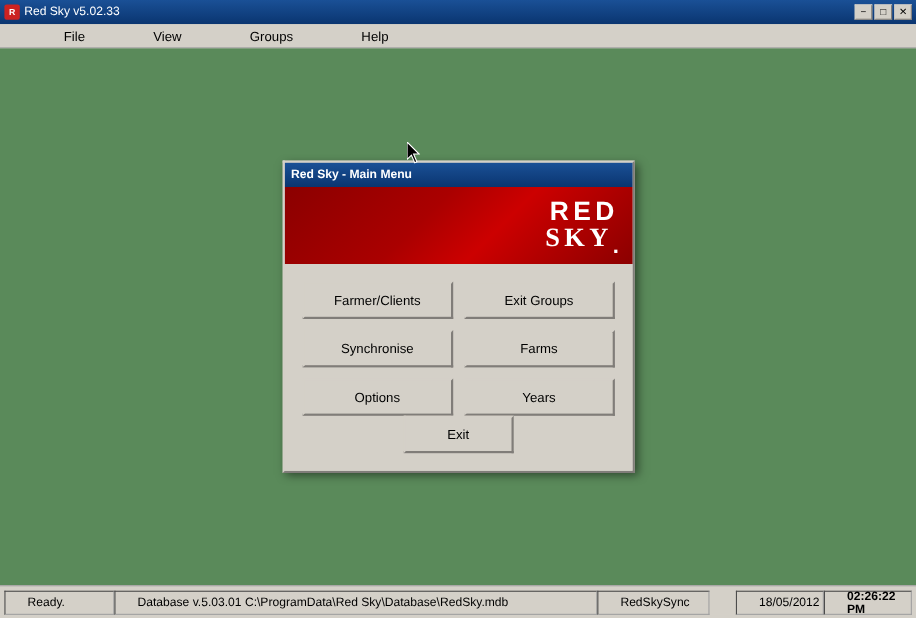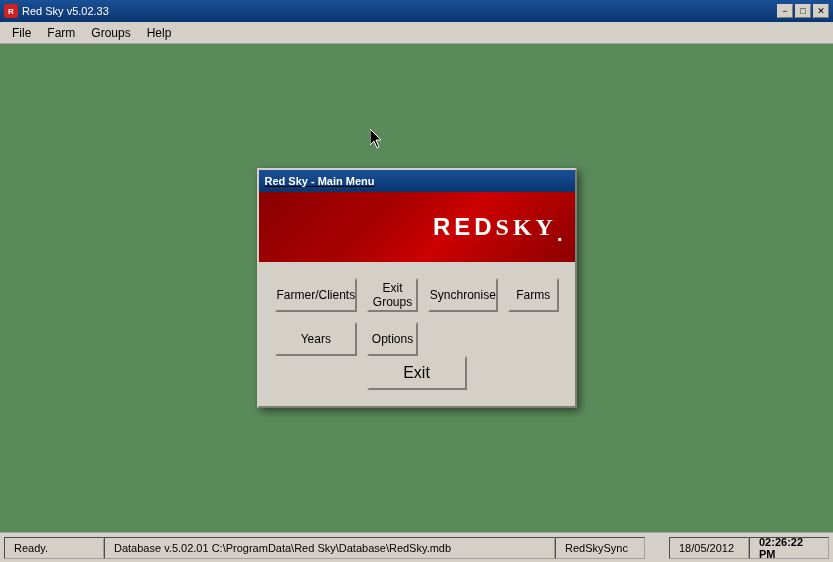--- a/index.html
+++ b/index.html
@@ -80,20 +80,21 @@
       align-items: center;
       padding: 0 4px;
       border-bottom: 1px solid #a0a0a0;
     }
 
     .menu-item {
       padding: 2px 8px;
       font-size: 12px;
       cursor: pointer;
       color: black;
+      margin-left: 46px;
     }
 
     
     .main-area {
       width: 100%;
       height: calc(562px - 22px - 22px - 30px);
       background: #5a8a5a;
       display: flex;
       align-items: center;
       justify-content: center;
@@ -107,21 +108,20 @@
       border: 2px outset #d4d0c8;
       box-shadow: 3px 3px 8px rgba(0,0,0,0.5);
     }
 
     .dialog-title-bar {
       height: 22px;
       background: linear-gradient(to bottom, #1a5096, #0a3570);
       display: flex;
       align-items: center;
       padding: 0 6px;
-      text-decoration: underline;
     }
 
     .dialog-title-text {
       color: white;
       font-size: 11px;
       font-weight: bold;
     }
 
     
     .dialog-banner {
@@ -136,21 +136,21 @@
     }
 
     
     .dialog-body {
       padding: 16px;
       background: #d4d0c8;
     }
 
     .button-grid {
       display: grid;
-      grid-template-columns: 1fr 1fr 1fr 1fr;
+      grid-template-columns: 1fr 1fr;
       gap: 10px;
     }
 
     .dialog-btn {
       height: 34px;
       background: #d4d0c8;
       border: 2px outset #d4d0c8;
       font-size: 12px;
       cursor: pointer;
       color: black;
@@ -160,21 +160,21 @@
     .exit-row {
       display: flex;
       justify-content: center;
     }
 
     .exit-btn {
       width: 100px;
       height: 34px;
       background: #d4d0c8;
       border: 2px outset #d4d0c8;
-      font-size: 16px;
+      font-size: 12px;
       cursor: pointer;
       color: black;
       font-family: 'Segoe UI', Tahoma, Arial, sans-serif;
     }
 
     
     .status-bar {
       height: 30px;
       background: #d4d0c8;
       border-top: 1px solid #a0a0a0;
@@ -186,51 +186,51 @@
       bottom: 0;
       left: 0;
       right: 0;
     }
 
     .status-section {
       height: 22px;
       border: 1px inset #a0a0a0;
       display: flex;
       align-items: center;
-      padding: 0 9px;
+      padding: 0 20px;
       font-size: 11px;
     }
 
     .status-ready {
       width: 100px;
     }
 
     .status-db {
       flex: 1;
     }
 
     .status-sync {
-      width: 90px;
+      width: 102px;
       text-align: center;
     }
 
     .status-date {
       width: 80px;
       margin-left: 24px;
     }
 
     .status-time {
       width: 80px;
       font-weight: bold;
     }
 
     
     .banner-logo {
       display: flex;
-      flex-direction: row;
+      flex-direction: column;
       align-items: flex-end;
     }
 
     .banner-line1 {
       color: white;
       font-size: 24px;
       font-weight: 900;
       letter-spacing: 4px;
       line-height: 1;
       font-family: Arial, sans-serif;
@@ -274,21 +274,21 @@
   </div>
   <div class="title-bar-buttons">
     <button class="title-bar-btn">−</button>
     <button class="title-bar-btn">□</button>
     <button class="title-bar-btn close">✕</button>
   </div>
 </div>
 
 <div class="menu-bar">
   <span class="menu-item">File</span>
-  <span class="menu-item">Farm</span>
+  <span class="menu-item">View</span>
   <span class="menu-item">Groups</span>
   <span class="menu-item">Help</span>
 </div>
 
 <div class="main-area">
 
   <div class="cursor">
     <svg width="12" height="20" viewBox="0 0 12 20">
       <polygon points="0,0 0,16 4,12 7,19 9,18 6,11 11,11" fill="black" stroke="white" stroke-width="1"></polygon>
     </svg>
@@ -309,30 +309,30 @@
         </div>
       </div>
     </div>
 
     <div class="dialog-body">
       <div class="button-grid">
         <button class="dialog-btn">Farmer/Clients</button>
         <button class="dialog-btn">Exit Groups</button>
         <button class="dialog-btn">Synchronise</button>
         <button class="dialog-btn">Farms</button>
+        <button class="dialog-btn">Options</button>
         <button class="dialog-btn">Years</button>
-        <button class="dialog-btn">Options</button>
       </div>
       <div class="exit-row">
         <button class="exit-btn">Exit</button>
       </div>
     </div>
 
   </div>
 </div>
 
 <div class="status-bar">
   <div class="status-section status-ready">Ready.</div>
-  <div class="status-section status-db">Database v.5.02.01 C:\ProgramData\Red Sky\Database\RedSky.mdb</div>
+  <div class="status-section status-db">Database v.5.03.01 C:\ProgramData\Red Sky\Database\RedSky.mdb</div>
   <div class="status-section status-sync">RedSkySync</div>
   <div class="status-section status-date">18/05/2012</div>
   <div class="status-section status-time">02:26:22 PM</div>
 </div>
 
 </body></html>

